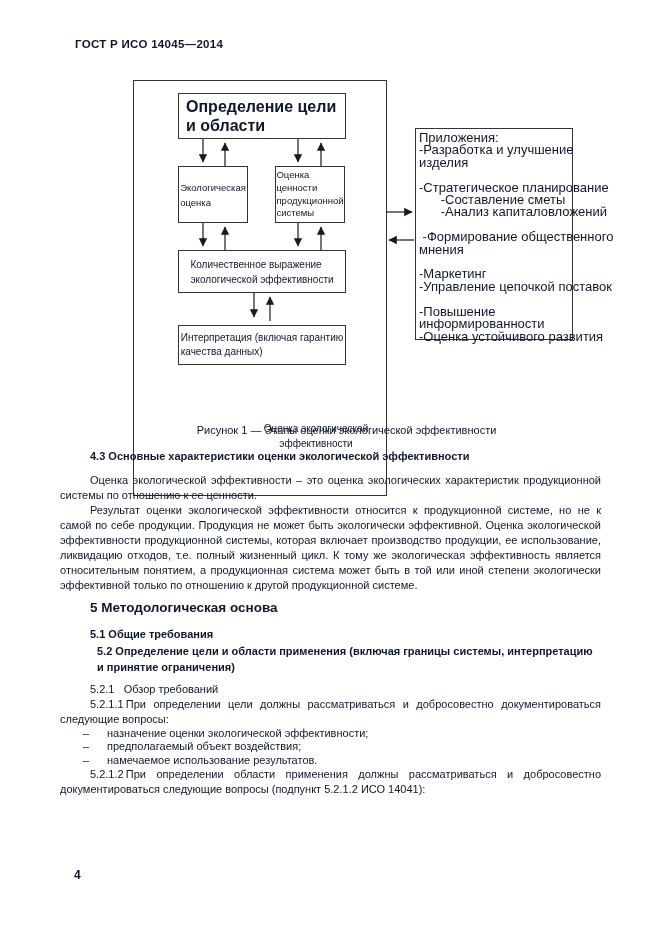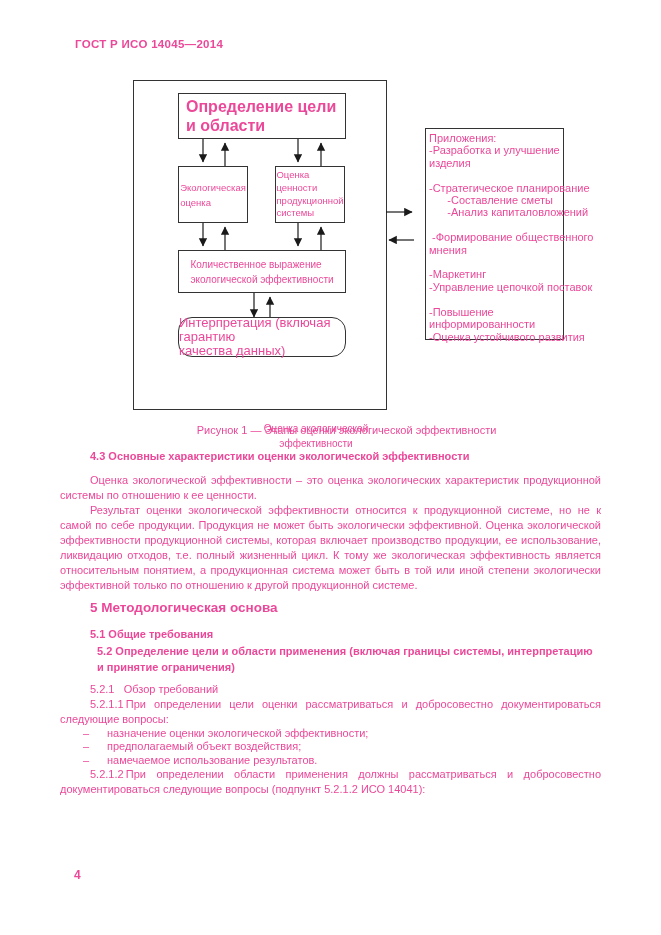--- a/index.html
+++ b/index.html
@@ -1,40 +1,40 @@
 <!DOCTYPE html>
 <html><head>
 <meta charset="utf-8">
 <style>
   * { box-sizing: border-box; margin: 0; padding: 0; }
   html, body { background: #ffffff; }
   .page {
     position: relative; width: 661px; height: 935px; background: #fff;
-    font-family: "Liberation Sans", sans-serif; color: #ec4899; overflow: hidden;
+    font-family: "Liberation Sans", sans-serif; color: #0f172a; overflow: hidden;
   }
   .doc-header { position: absolute; left: 75px; top: 38px; font-size: 11.5px; font-weight: bold; letter-spacing: .3px; }
 
   
   .figure { position: absolute; left: 133px; top: 80px; width: 426px; height: 332px; }
-  .outer-frame { position: absolute; left: 0; top: 0; width: 254px; height: 330px; border: 1px solid #333; background: #fff; text-decoration: underline; }
+  .outer-frame { position: absolute; left: 0; top: 0; width: 254px; height: 416px; border: 1px solid #333; background: #fff; text-decoration: underline; }
   .dbox { position: absolute; border: 1px solid #333; background: #fff; white-space: pre-line; text-align: left;
           display: flex; align-items: center; justify-content: center; }
   .dbox.goal { left: 44px; top: 12px; width: 168px; height: 46px; font-size: 16px; font-weight: bold;
                line-height: 19px; text-align: left; justify-content: flex-start; align-items: flex-start;
                padding: 3px 0 0 7px; white-space: pre; }
   .dbox.eco   { left: 44px;  top: 85px;  width: 70px;  height: 57px; font-size: 9.5px; line-height: 15px; }
   .dbox.value { left: 141px; top: 85px;  width: 70px;  height: 57px; font-size: 9.5px; line-height: 12.8px; }
   .dbox.quant { left: 44px;  top: 169px; width: 168px; height: 43px; font-size: 10px;  line-height: 15px; }
-  .dbox.interp{ left: 44px;  top: 236px; width: 168px; height: 40px; font-size: 13px; line-height: 14px; border-radius: 14px; }
+  .dbox.interp{ left: 44px;  top: 244px; width: 168px; height: 40px; font-size: 10px; line-height: 14px; }
   .frame-label { position: absolute; left: 97px; top: 294px; width: 170px; text-align: center;
                  font-size: 10px; line-height: 15px; white-space: pre-line; margin-top: 46px; }
   svg.v-arrows { position: absolute; left: 0; top: 0; width: 254px; height: 330px; pointer-events: none; }
   svg.h-arrows { position: absolute; left: 253px; top: 118px; width: 29px; height: 60px; pointer-events: none; }
-  .annex-box { position: absolute; left: 292px; top: 48px; width: 139px; height: 212px; border: 1px solid #333;
-               font-size: 11px; line-height: 12.4px; padding: 3px 0 0 3px; white-space: pre; background: #fff; }
+  .annex-box { position: absolute; left: 282px; top: 48px; width: 158px; height: 212px; border: 1px solid #333;
+               font-size: 13px; line-height: 12.4px; padding: 3px 0 0 3px; white-space: pre; background: #fff; }
 
   .caption { position: absolute; left: 76px; top: 424px; width: 541px; text-align: center; font-size: 11px; }
 
   
   .content { position: absolute; left: 60px; top: 444px; width: 541px; }
   .content p { font-size: 11px; line-height: 15px; text-align: justify; text-indent: 30px; }
   .h-s43 { font-size: 11px; font-weight: bold; margin: 6px 0 11px; text-indent: 30px; }
   .h-s5  { font-size: 13.5px; font-weight: bold; margin: 7px 0 4px; text-indent: 30px; }
   .h-s51 { font-size: 11px; font-weight: bold; margin: 13px 0 3px; text-indent: 30px; }
   .h-s52 { font-size: 11px; font-weight: bold; margin: 4px 7px 3px; padding-left: 30px; line-height: 15.5px; }
@@ -120,21 +120,21 @@
   <div class="content">
     <div class="h-s43">4.3 Основные характеристики оценки экологической эффективности</div>
     <p>Оценка экологической эффективности – это оценка экологических характеристик продукционной системы по отношению к ее ценности.</p>
     <p>Результат оценки экологической эффективности относится к продукционной системе, но не к самой по себе продукции. Продукция не может быть экологически эффективной. Оценка экологической эффективности продукционной системы, которая включает производство продукции, ее использование, ликвидацию отходов, т.е. полный жизненный цикл. К тому же экологическая эффективность является относительным понятием, а продукционная система может быть в той или иной степени экологически эффективной только по отношению к другой продукционной системе.</p>
 
     <div class="h-s5">5 Методологическая основа</div>
     <div class="h-s51">5.1 Общие требования</div>
 
     <div class="h-s52">5.2 Определение цели и области применения (включая границы системы, интерпретацию и принятие ограничения)</div>
     <div class="h-s521">5.2.1&nbsp;&nbsp;&nbsp;Обзор требований</div>
-    <p>5.2.1.1 При определении цели оценки рассматриваться и добросовестно документироваться следующие вопросы:</p>
+    <p>5.2.1.1 При определении цели должны рассматриваться и добросовестно документироваться следующие вопросы:</p>
 
     <ul class="req-list">
       <li>
         <span class="dash">–</span>
         <span>назначение оценки экологической эффективности;</span>
       </li>
       <li>
         <span class="dash">–</span>
         <span>предполагаемый объект воздействия;</span>
       </li>

